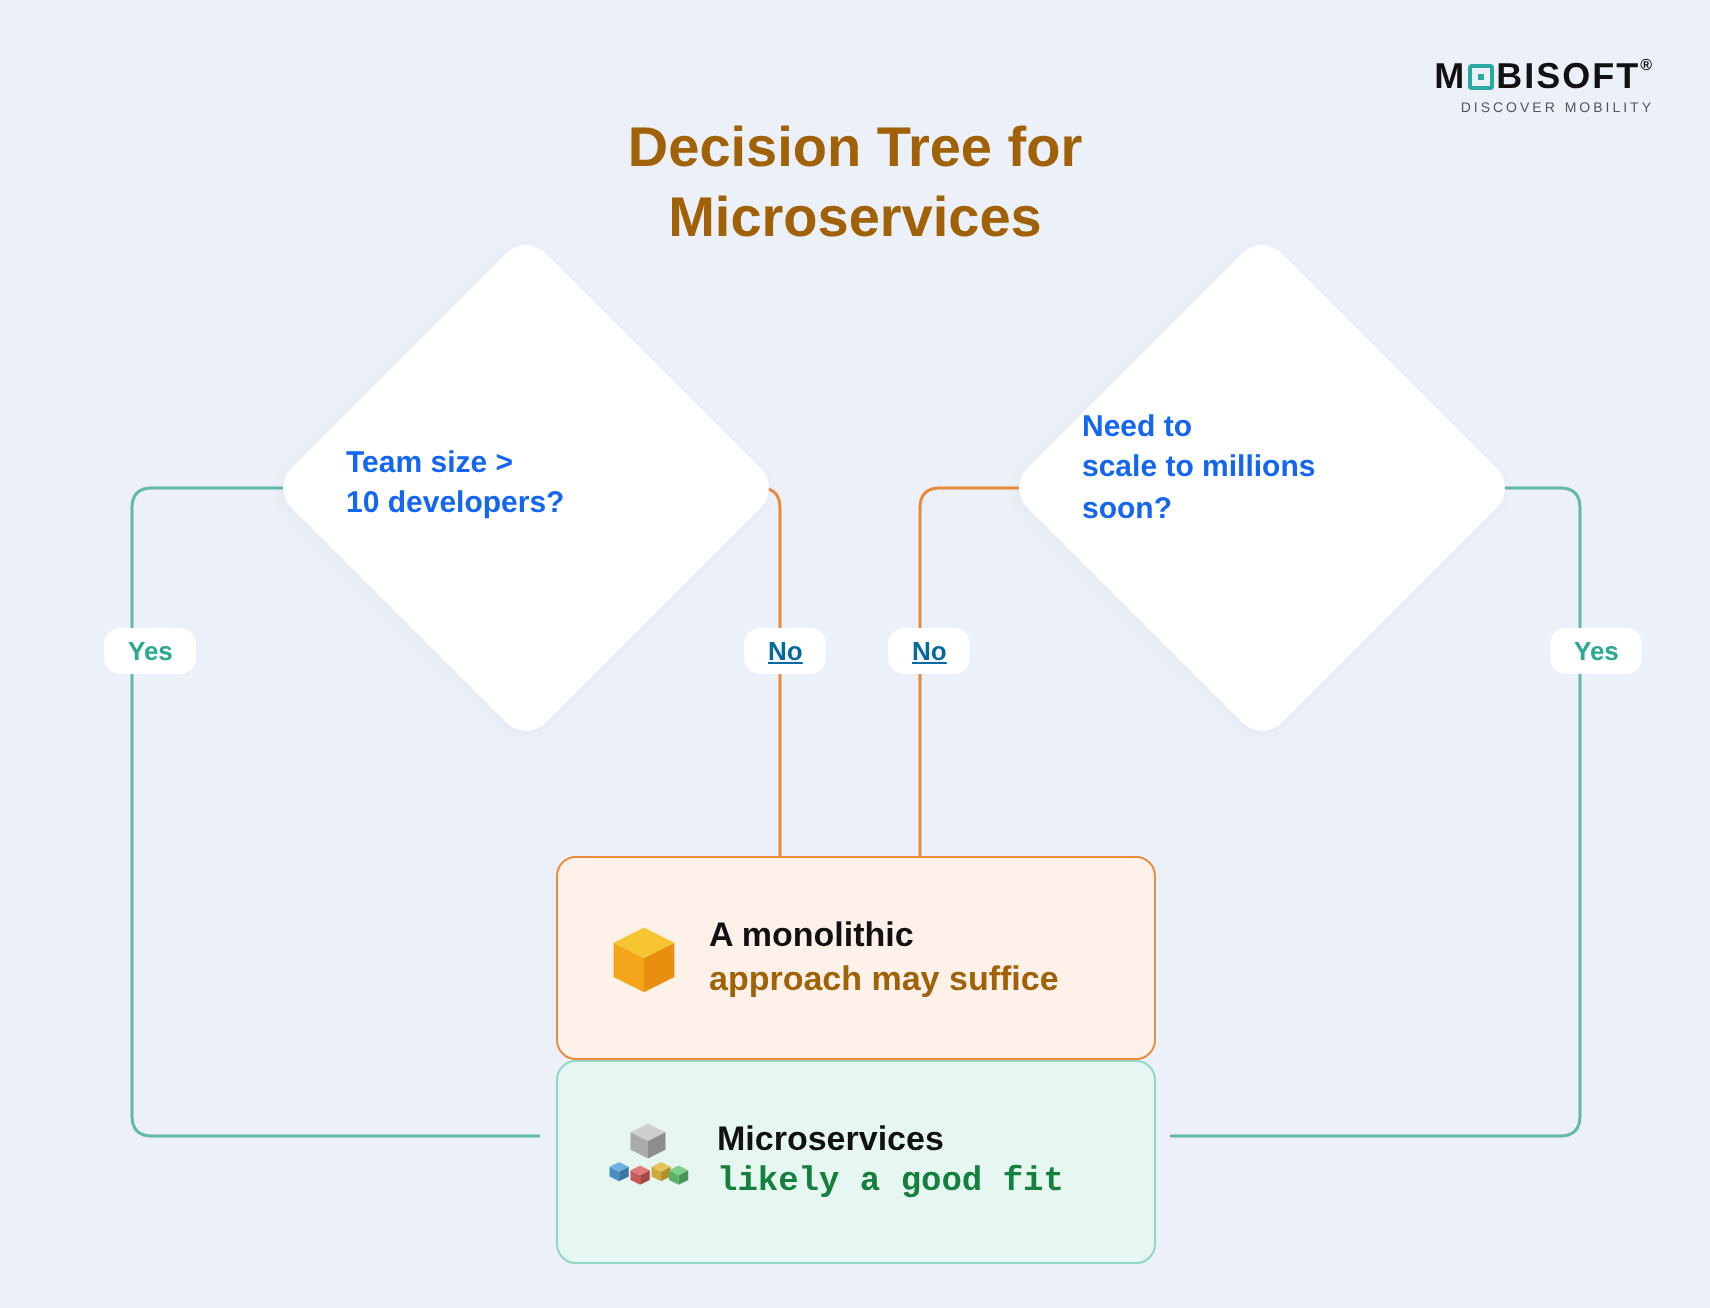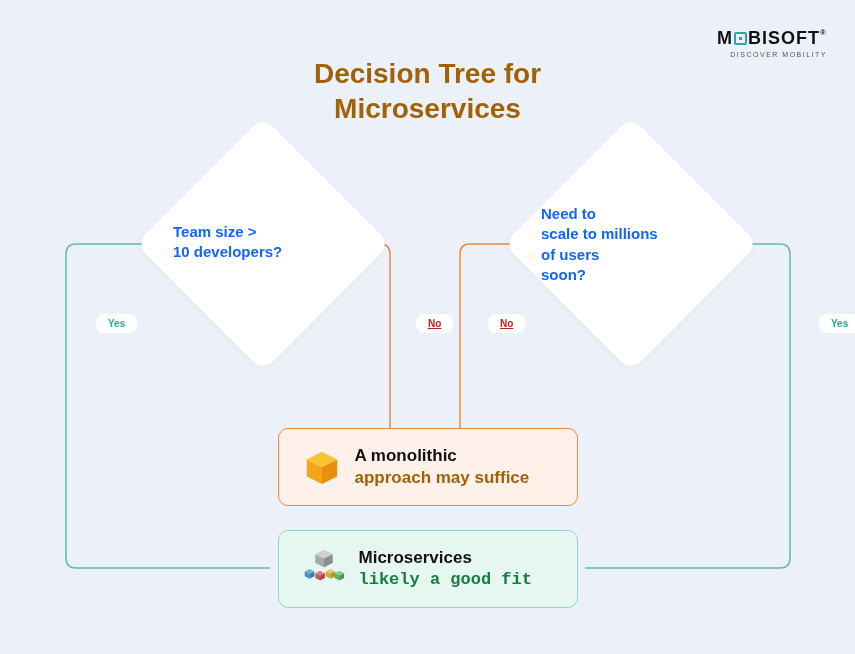--- a/index.html
+++ b/index.html
@@ -80,36 +80,35 @@
     font-size: 15px;
     line-height: 1.35;
   }
 
   
   .edge-label {
     position: absolute;
     background: #fff;
     border-radius: 8px;
     padding: 4px 12px;
-    font-size: 10px;
+    font-size: 13px;
     font-weight: 600;
-    margin-left: 44px;
   }
   .yes { color: #2aa892; }
-  .no  { color: #b91c1c; text-decoration: underline; }
+  .no  { color: #0369a1; text-decoration: underline; }
 
   
   .card {
     position: absolute;
     left: 50%;
     transform: translateX(-50%);
     display: flex;
     align-items: center;
     gap: 14px;
-    padding: 16px 24px;
+    padding: 28px 24px;
     border-radius: 10px;
     min-width: 300px;
   }
   .card-mono {
     top: 428px;
     background: #fdf1ea;
     border: 1.5px solid #e98b3e;
   }
   .card-micro {
     top: 530px;
@@ -159,21 +158,20 @@
   <div class="diamond" style="left:173px; top:154px;"></div>
   <div class="diamond-label" style="left:173px; top:222px;">
     <div>Team size &gt;</div>
     <div>10 developers?</div>
   </div>
 
   <div class="diamond" style="left:541px; top:154px;"></div>
   <div class="diamond-label" style="left:541px; top:204px;">
     <div>Need to</div>
     <div>scale to millions</div>
-    <div>of users</div>
     <div>soon?</div>
   </div>
 
   <div class="edge-label yes" style="left:52px; top:314px;">Yes</div>
   <div class="edge-label no" style="left:372px; top:314px;">No</div>
   <div class="edge-label no" style="left:444px; top:314px;">No</div>
   <div class="edge-label yes" style="left:775px; top:314px;">Yes</div>
 
   <div class="card card-mono">
     <svg width="38" height="38" viewBox="0 0 40 40">

